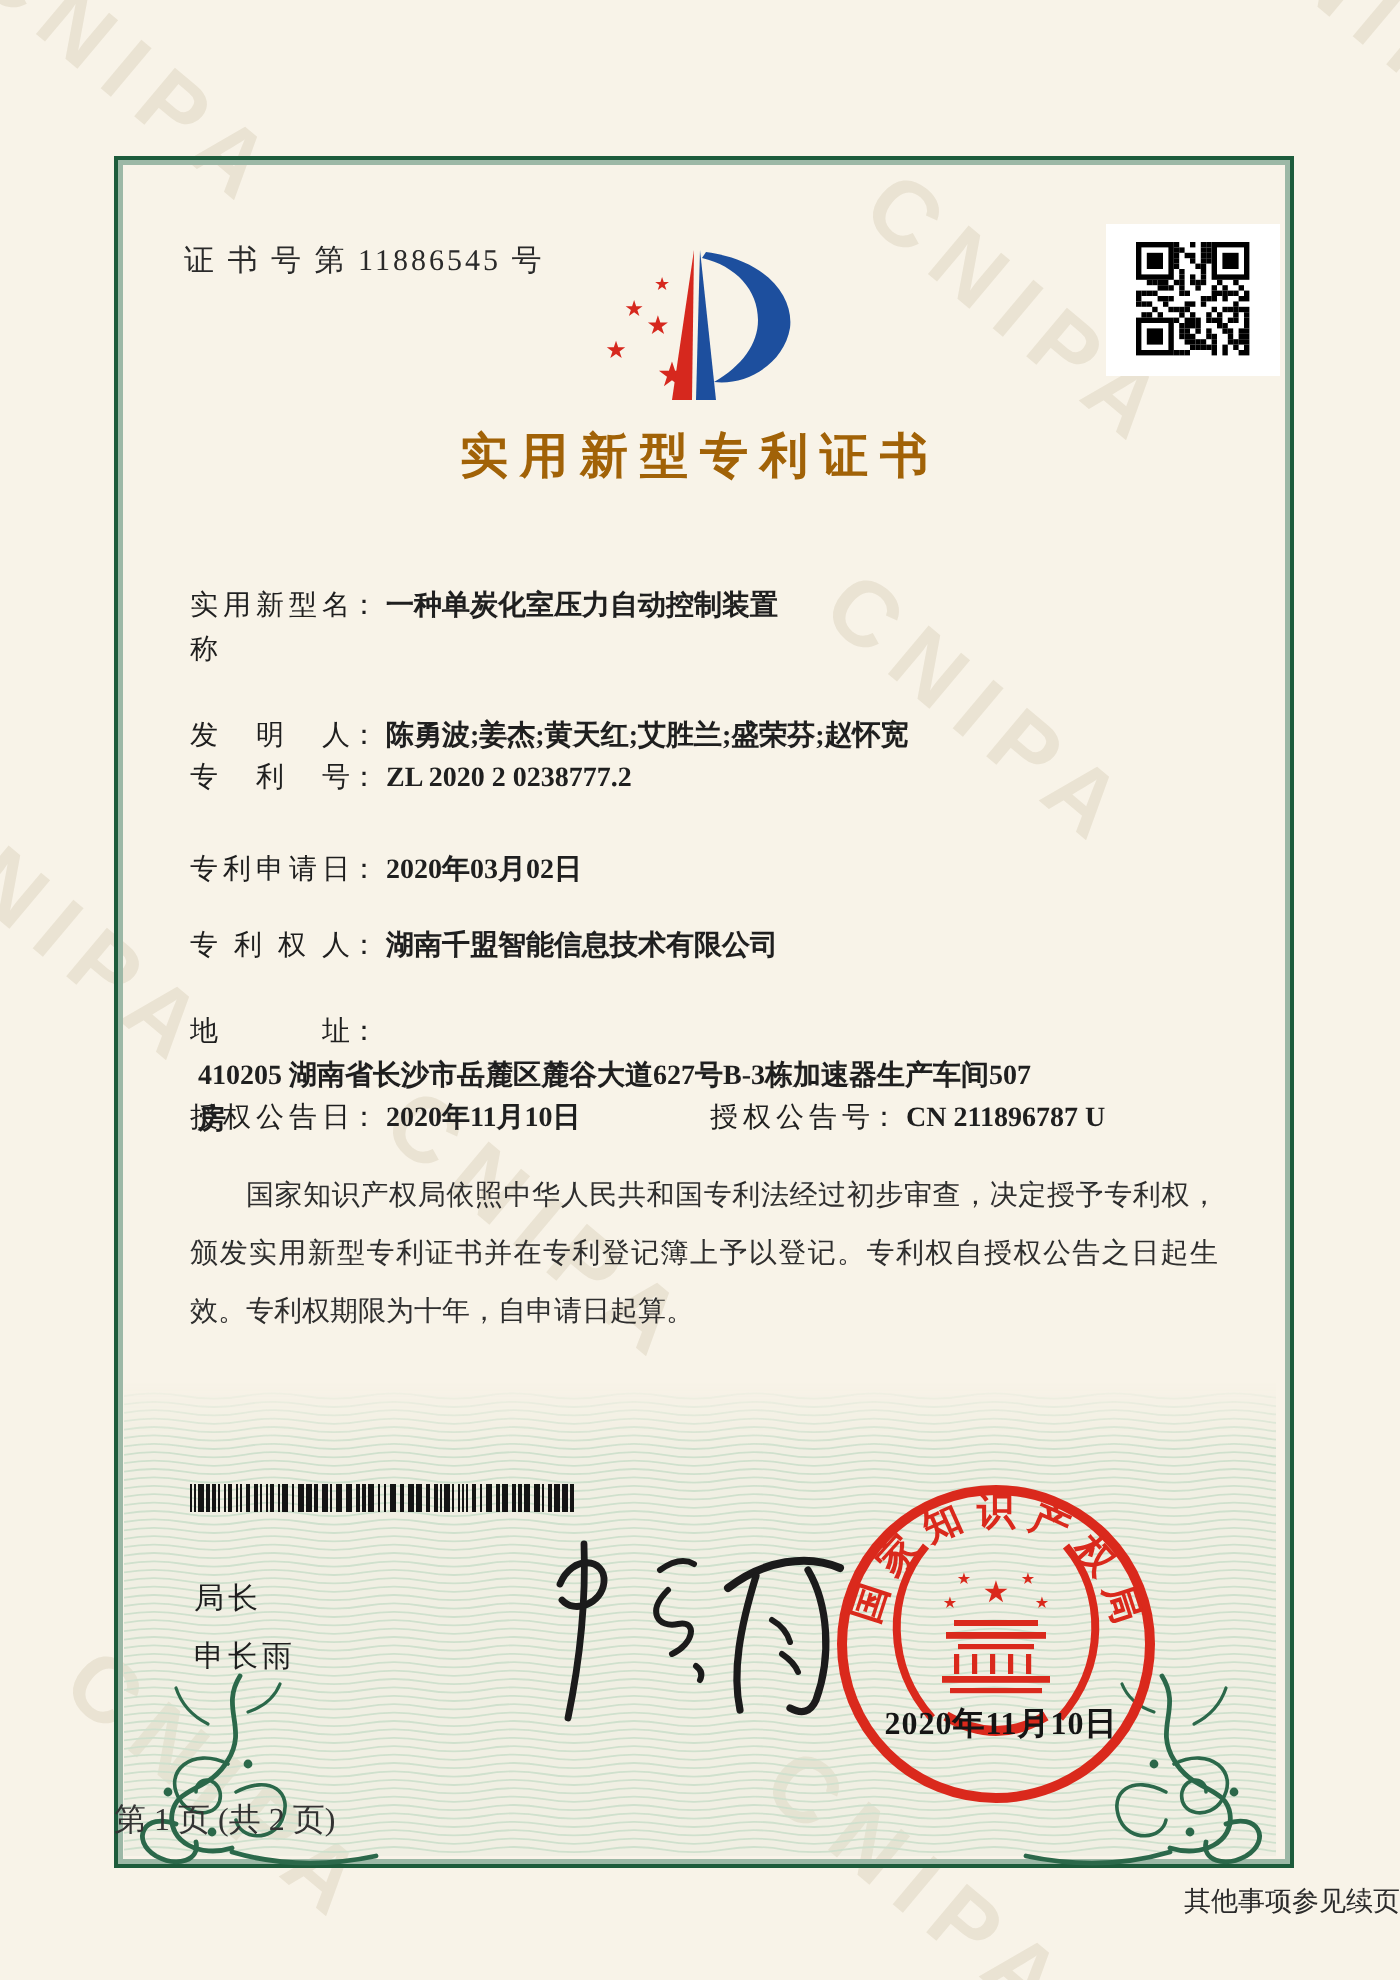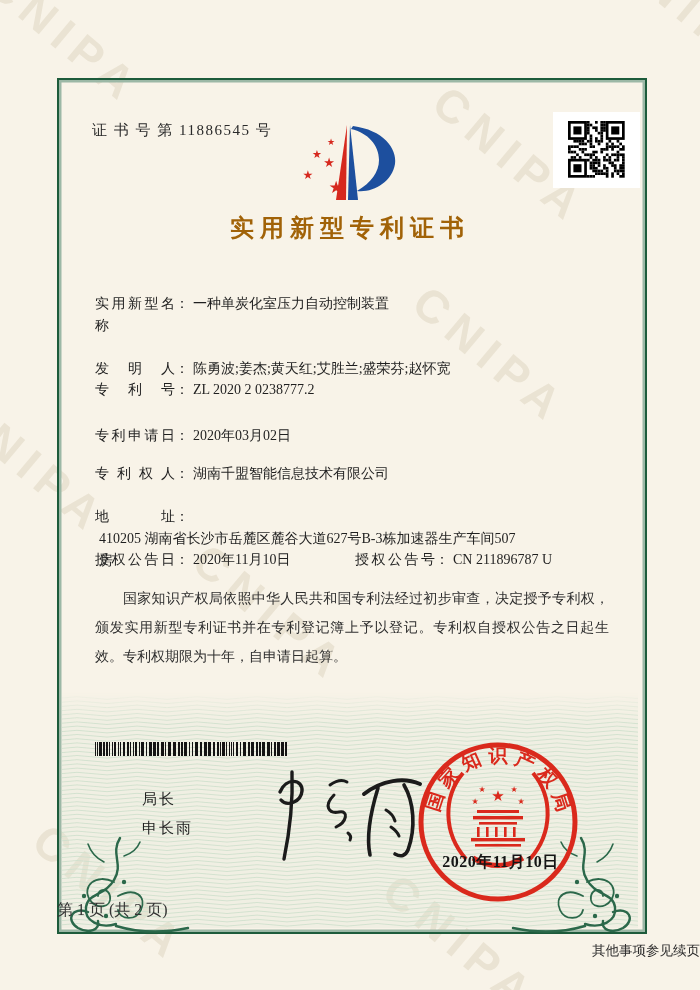--- a/index.html
+++ b/index.html
@@ -22,28 +22,28 @@
   
   .certno{position:absolute;left:92px;top:121px;font-size:15px;letter-spacing:1.5px;color:#2a2a2a;z-index:4;text-align:right;}
   .title{position:absolute;left:57px;top:212px;width:586px;text-align:center;
          font-size:24px;font-weight:bold;letter-spacing:6px;color:#a16207;z-index:4;}
   .qrbox{position:absolute;left:553px;top:112px;width:87px;height:76px;background:#fff;z-index:3;
          display:flex;align-items:center;justify-content:center;}
   
   .frow{position:absolute;left:95px;width:520px;font-size:14px;line-height:22px;color:#1f1f1f;z-index:4;}
   .flabel{display:inline-block;width:80px;text-align:justify;text-align-last:justify;vertical-align:top;}
   .fcolon{vertical-align:top;}
-  .fvalue{display:inline-block;max-width:422px;vertical-align:top;margin-left:4px;}
+  .fvalue{display:inline-block;max-width:422px;vertical-align:top;margin-left:4px;font-weight:bold;}
   .fpair2{position:absolute;left:260px;top:0;white-space:nowrap;}
   
   .paras{position:absolute;left:95px;top:584px;width:514px;z-index:4;}
   .paras p{margin:0;font-size:14px;line-height:29px;text-indent:2em;text-align:justify;color:#2e2e2e;}
   
   .director{position:absolute;left:97px;font-size:15px;letter-spacing:2px;color:#1e1e1e;z-index:4;
-            font-family:"Liberation Sans","DejaVu Sans",sans-serif;margin-left:45px;}
+            font-family:"Liberation Sans","DejaVu Sans",sans-serif;}
   .sig{position:absolute;left:252px;top:762px;z-index:5;}
   .seal{position:absolute;left:413px;top:737px;z-index:6;}
   .sealdate{position:absolute;left:428px;top:852px;width:145px;text-align:center;z-index:7;
             font-size:16px;font-weight:bold;letter-spacing:0.5px;color:#151515;}
   .orn{position:absolute;z-index:3;}
   .barcode{position:absolute;left:95px;top:742px;z-index:4;}
   .pageind{position:absolute;left:57px;top:900px;width:658px;text-align:left;font-size:16px;color:#333;z-index:4;}
   .note{position:absolute;left:0;top:942px;width:700px;text-align:right;font-size:13.5px;color:#2b2b2b;z-index:4;}
 </style>
 </head>

